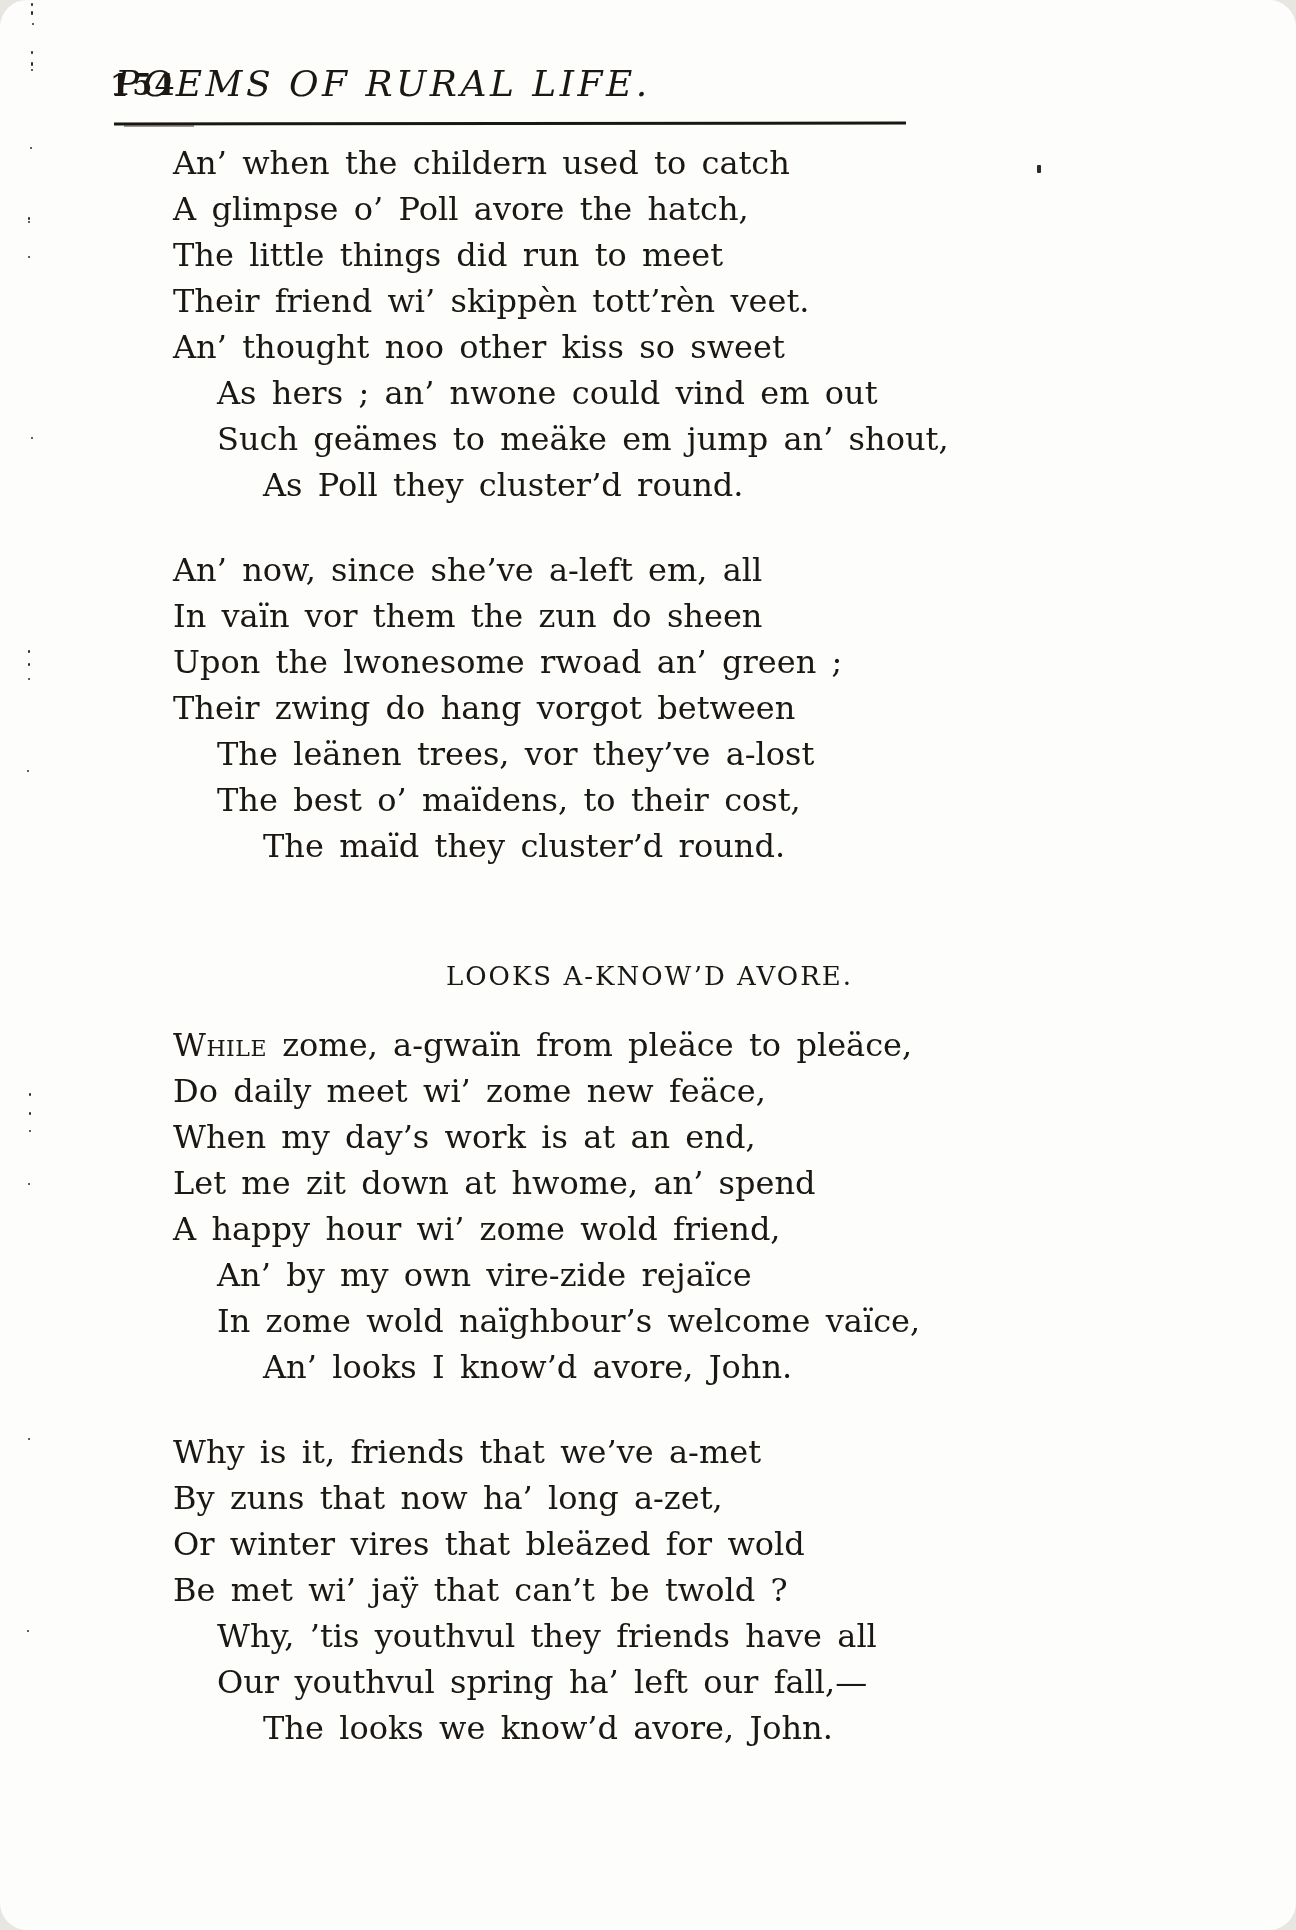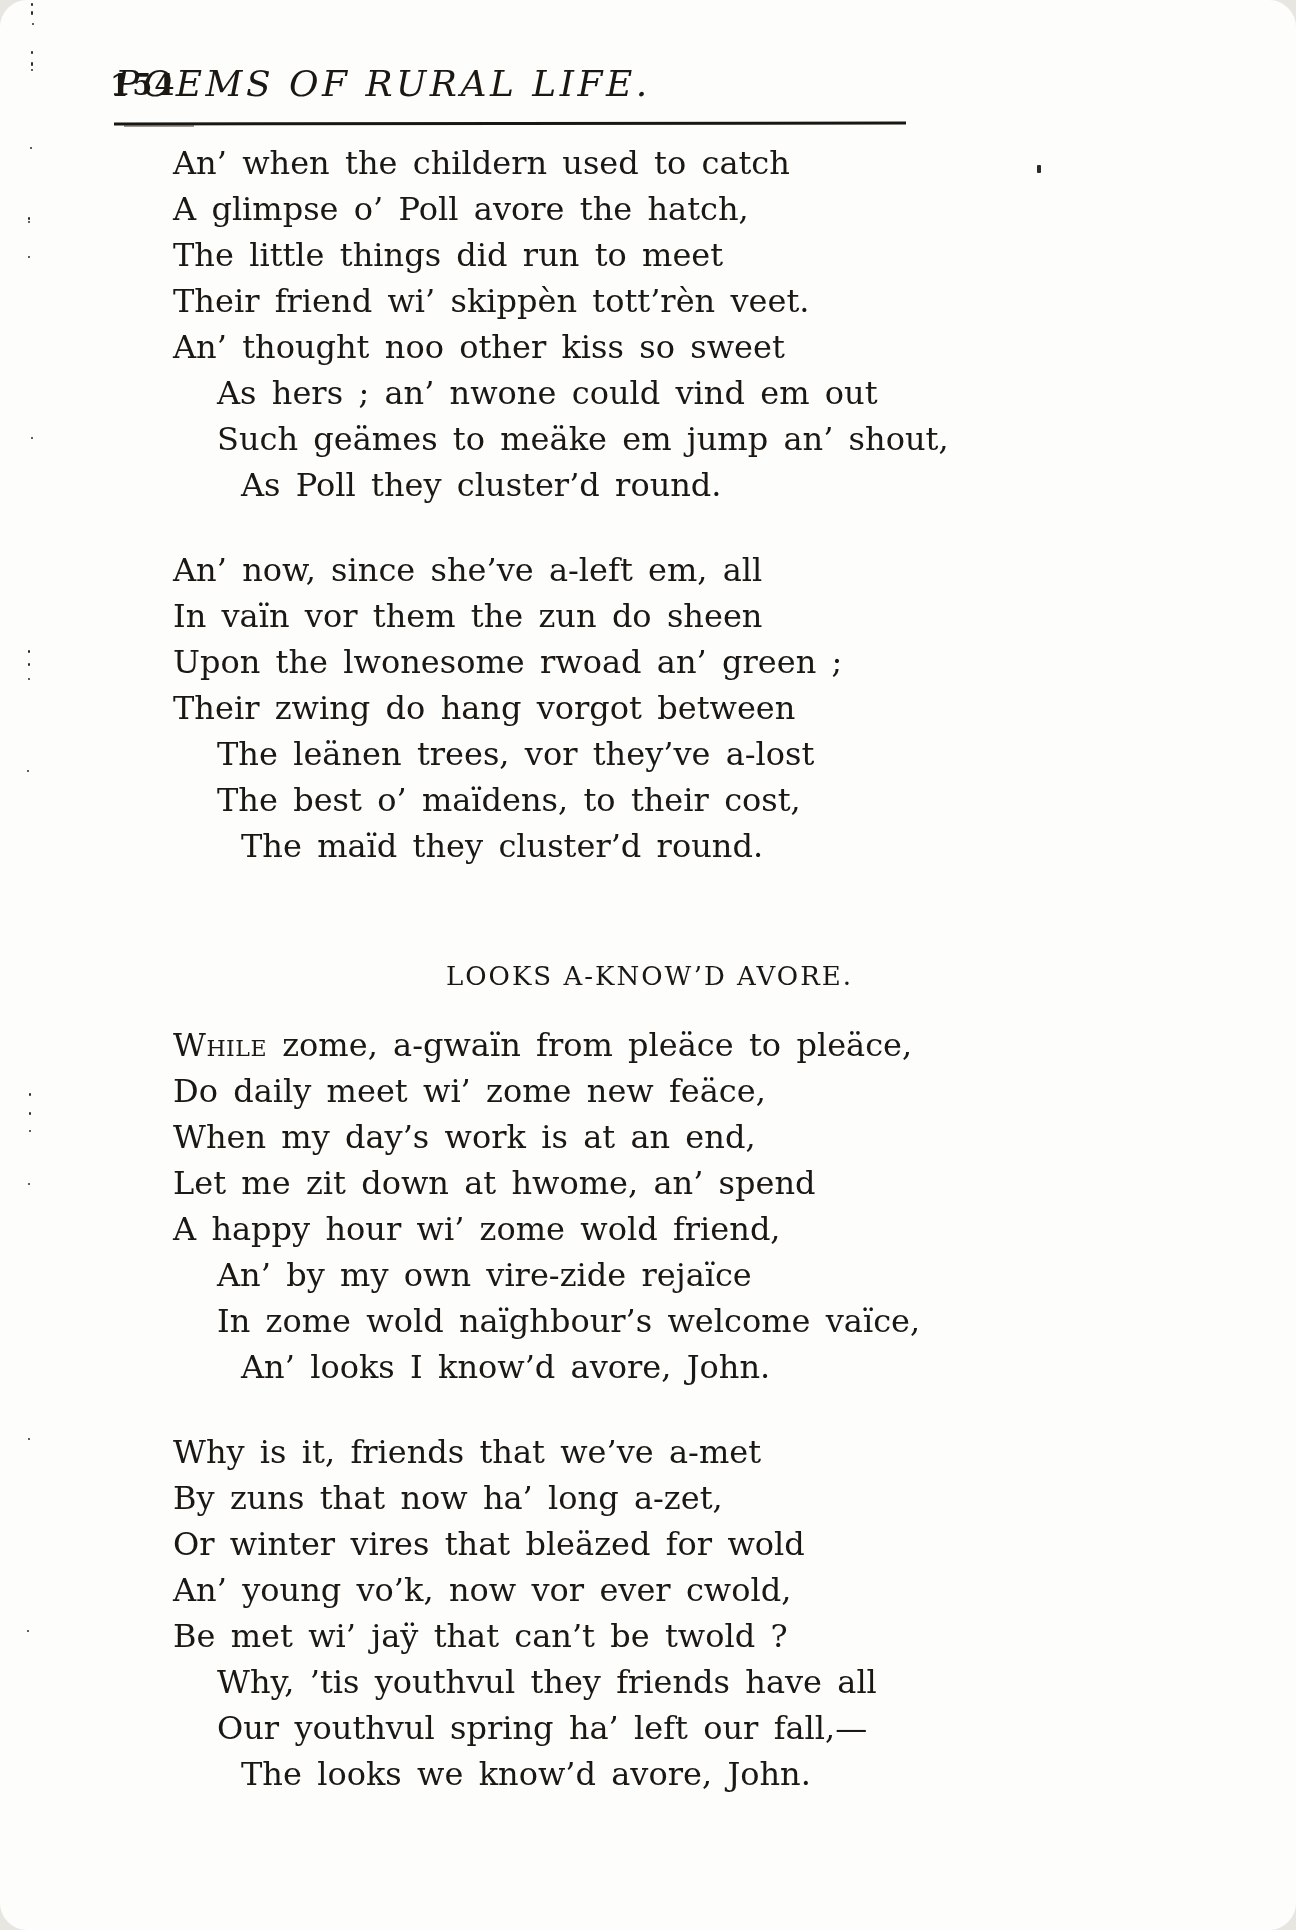--- a/index.html
+++ b/index.html
@@ -37,21 +37,21 @@
     position:absolute;left:173px;top:140px;right:40px;
   }
   .stanza{margin:0 0 39px 0;}
   .stanza + .stanza{margin-bottom:39px;}
   .line{
     font-size:32px;line-height:46px;
     white-space:nowrap;
     word-spacing:0.16em;
   }
   .i1{margin-left:44px;}
-  .i2{margin-left:68px;}
+  .i2{margin-left:90px;}
   .sc{font-variant:small-caps;letter-spacing:0.5px;}
   .poem-title{
     margin:88px 0 27px 0;
     width:680px;text-align:right;
     font-size:26px;line-height:38px;letter-spacing:2px;
     white-space:nowrap;
   }
   
   .speck{
     position:absolute;background:#2b2b2b;border-radius:1px;
@@ -96,21 +96,20 @@
         <div class="line i0">Let me zit down at hwome, an’ spend</div>
         <div class="line i0">A happy hour wi’ zome wold friend,</div>
         <div class="line i1">An’ by my own vire-zide rejaïce</div>
         <div class="line i1">In zome wold naïghbour’s welcome vaïce,</div>
         <div class="line i2">An’ looks I know’d avore, John.</div>
       </div>
       <div class="stanza">
         <div class="line i0">Why is it, friends that we’ve a-met</div>
         <div class="line i0">By zuns that now ha’ long a-zet,</div>
         <div class="line i0">Or winter vires that bleäzed for wold</div>
-        <div class="line i0">An’ young vo’k, now vor ever cwold,</div>
         <div class="line i0">Be met wi’ jaÿ that can’t be twold ?</div>
         <div class="line i1">Why, ’tis youthvul they friends have all</div>
         <div class="line i1">Our youthvul spring ha’ left our fall,—</div>
         <div class="line i2">The looks we know’d avore, John.</div>
       </div>
     </div>
 
   <div id="specks">
       <div class="speck" style="left: 31px; top: 3px; width: 2px; height: 3px;"></div>
       <div class="speck" style="left: 31px; top: 11px; width: 2px; height: 4px;"></div>

